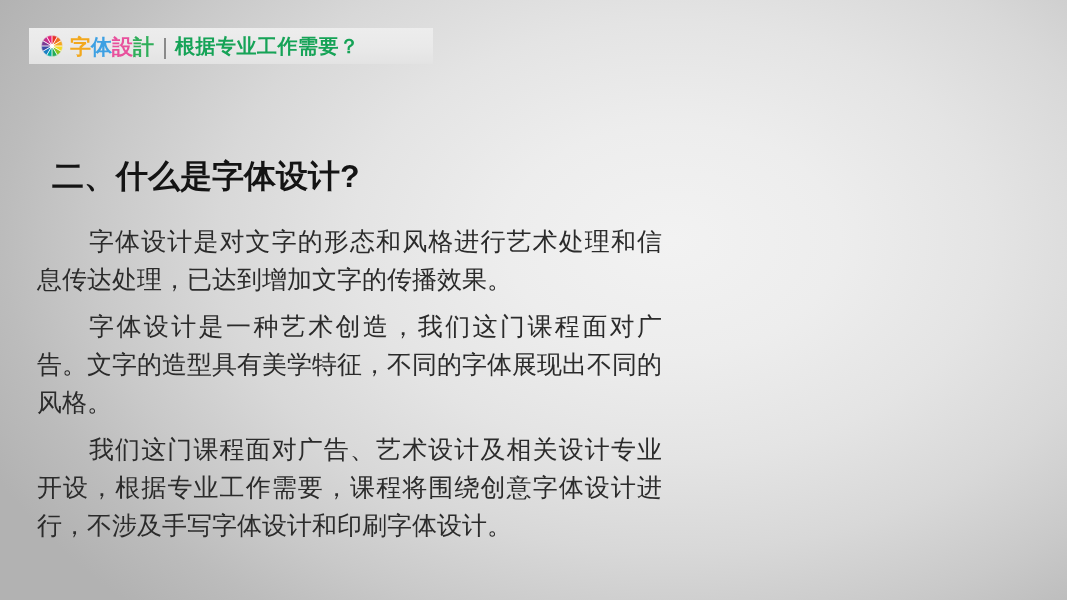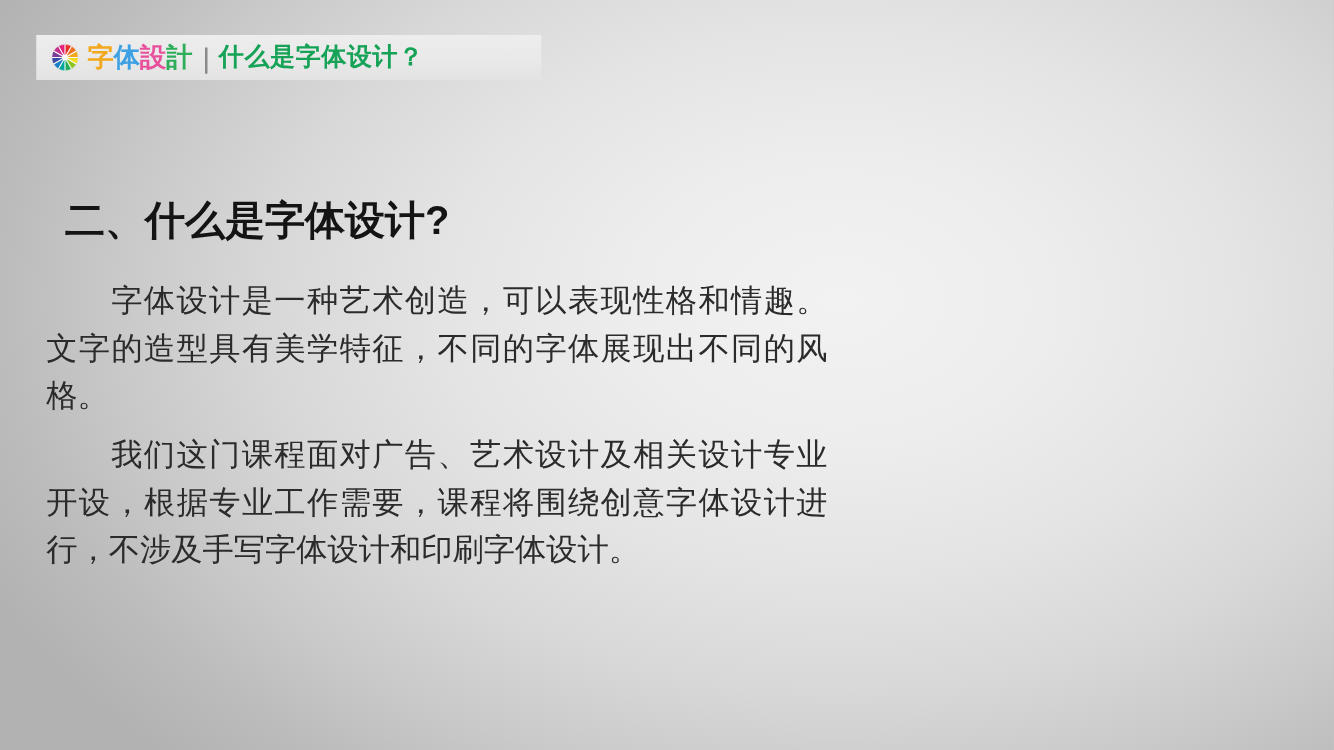--- a/index.html
+++ b/index.html
@@ -178,26 +178,27 @@
       <div id="brand-text">
         <span class="brand-c1">字</span>
           <span class="brand-c2">体</span>
           <span class="brand-c3">設</span>
           <span class="brand-c4">計</span>
       </div>
     </div>
 
     <span id="brand-divider"></span>
 
-    <div id="header-title">什么是字体设计？</div>
+    <div id="header-title">根据专业工作需要？</div>
   </div>
 
   <div id="content">
 
     <div id="slide-title">二、什么是字体设计?</div>
 
     <div id="paragraphs">
-      <p class="para">字体设计是一种艺术创造，可以表现性格和情趣。文字的造型具有美学特征，不同的字体展现出不同的风格。</p>
+      <p class="para">字体设计是对文字的形态和风格进行艺术处理和信息传达处理，已达到增加文字的传播效果。</p>
+      <p class="para">字体设计是一种艺术创造，我们这门课程面对广告。文字的造型具有美学特征，不同的字体展现出不同的风格。</p>
       <p class="para">我们这门课程面对广告、艺术设计及相关设计专业开设，根据专业工作需要，课程将围绕创意字体设计进行，不涉及手写字体设计和印刷字体设计。</p>
     </div>
 
   </div>
 </div>
 
 </body></html>

